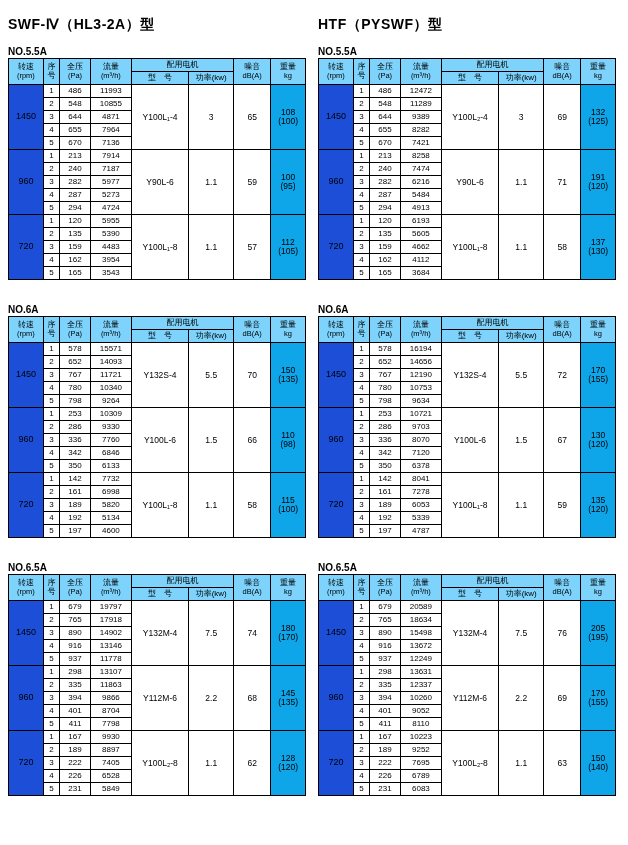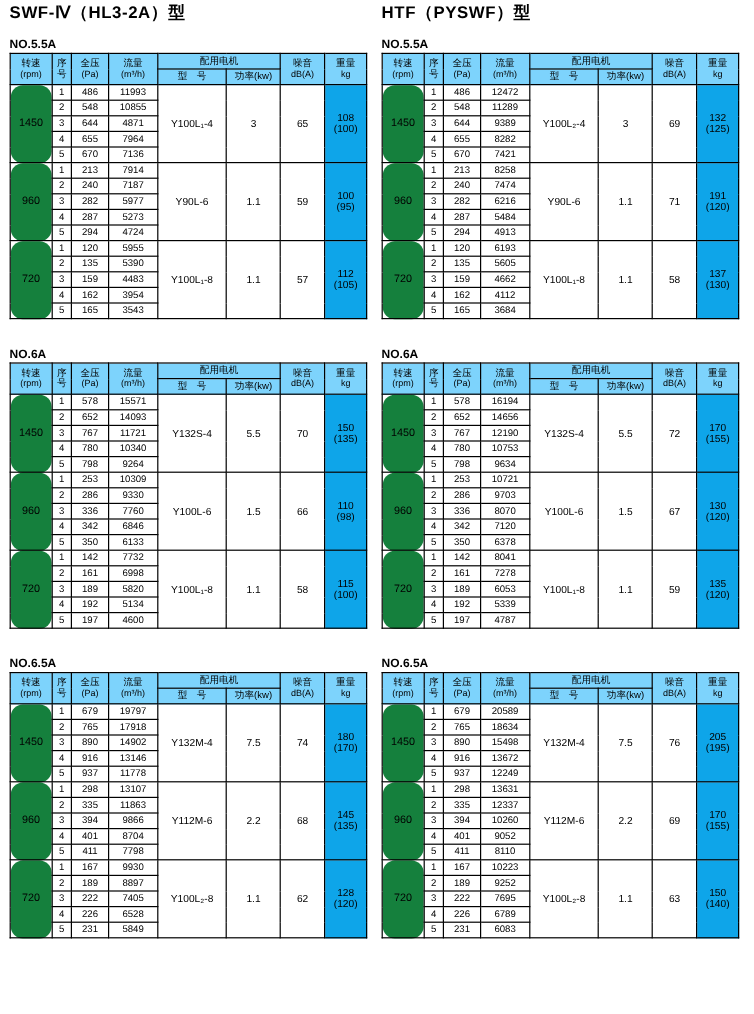--- a/index.html
+++ b/index.html
@@ -11,21 +11,21 @@
     width: 628px;
     height: 845px;
     font-family: "Liberation Sans", sans-serif;
     color: #000000;
     position: relative;
     overflow: hidden;
   }
   .page {
     width: 628px;
     height: 697px;
-    padding: 2px 8px 0 8px;
+    padding: 16px 8px 0 8px;
     box-sizing: border-box;
   }
   .cols {
     display: flex;
     gap: 12px;
   }
   .col {
     width: 298px;
   }
   .block-title {
@@ -62,23 +62,22 @@
     background: #7dd3fc;
     font-size: 8px;
     padding: 1px 0;
   }
   .unit {
     display: block;
     font-size: 7.5px;
     text-align: center;
   }
   td.rpm {
-    background: #15803d;
+    background: #1d4ed8;
     font-size: 9px;
-    border-radius: 10px;
   }
   td.weight {
     background: #0ea5e9;
     font-size: 8.5px;
   }
   td.weight .paren {
     display: block;
     font-size: 8.5px;
   }
   td.motor, td.power, td.noise {

